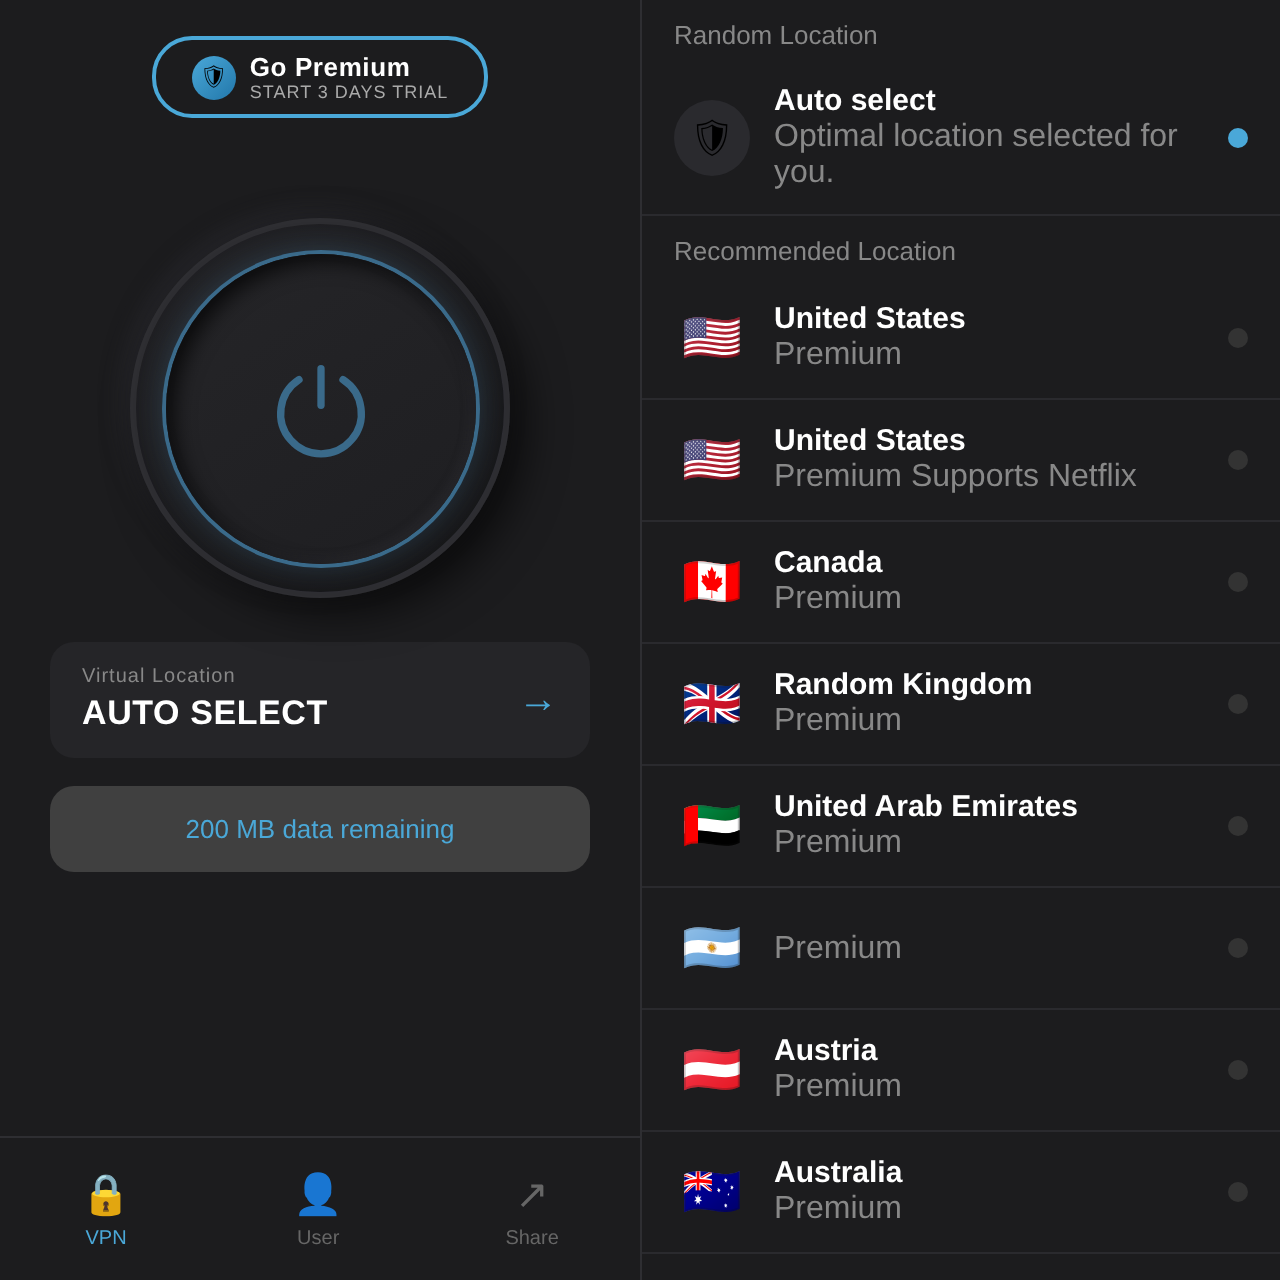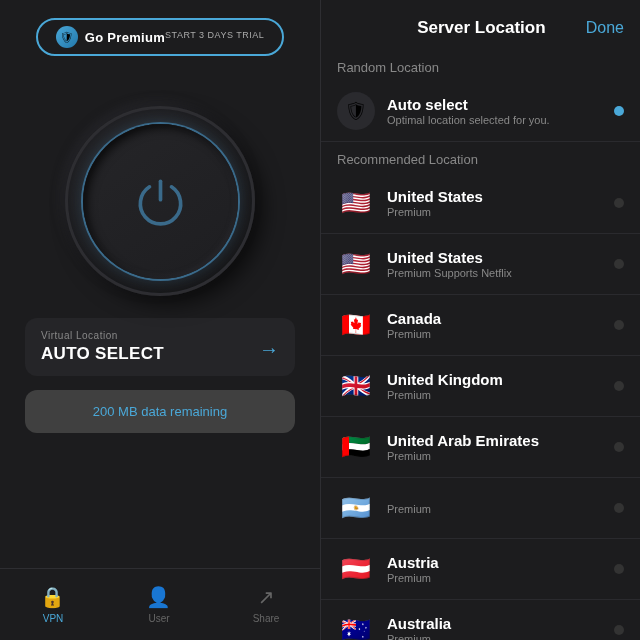--- a/index.html
+++ b/index.html
@@ -29,21 +29,21 @@
       border-radius: 20px;
       padding: 6px 18px;
       display: flex;
       align-items: center;
       gap: 7px;
       background: transparent;
       cursor: pointer;
     }
     .premium-btn-inner {
       display: flex;
-      flex-direction: row;
+      flex-direction: column;
       align-items: flex-start;
     }
     .premium-btn-title {
       color: #ffffff;
       font-size: 13px;
       font-weight: 700;
       letter-spacing: 0.3px;
     }
     .premium-btn-sub {
       color: #aaaaaa;
@@ -264,21 +264,21 @@
     .location-info {
       flex: 1;
     }
     .location-name {
       color: #ffffff;
       font-size: 15px;
       font-weight: 600;
     }
     .location-sub {
       color: #888888;
-      font-size: 11px;
+      font-size: 16px;
       margin-top: 1px;
     }
     .location-dot {
       width: 10px;
       height: 10px;
       border-radius: 50%;
       background: #333;
       flex-shrink: 0;
     }
     .location-dot.selected {
@@ -342,25 +342,20 @@
     </div>
     <div class="nav-item">
       <div class="nav-icon">↗</div>
       <span class="nav-label">Share</span>
     </div>
   </div>
 </div>
 
 <div class="right-panel">
 
-  <div class="right-header">
-    <div class="header-spacer"></div>
-    <span class="right-title">Server Location</span>
-    <button class="done-btn">Done</button>
-  </div>
 
   <div class="location-list">
 
     <div class="section-header">Random Location</div>
 
     <div class="location-item">
       <div class="auto-select-icon">🛡</div>
       <div class="location-info">
         <div class="location-name">Auto select</div>
         <div class="location-sub">Optimal location selected for you.</div>
@@ -393,21 +388,21 @@
       <div class="location-info">
         <div class="location-name">Canada</div>
         <div class="location-sub">Premium</div>
       </div>
       <div class="location-dot"></div>
     </div>
 
     <div class="location-item">
       <div class="flag-circle">🇬🇧</div>
       <div class="location-info">
-        <div class="location-name">United Kingdom</div>
+        <div class="location-name">Random Kingdom</div>
         <div class="location-sub">Premium</div>
       </div>
       <div class="location-dot"></div>
     </div>
 
     <div class="location-item">
       <div class="flag-circle">🇦🇪</div>
       <div class="location-info">
         <div class="location-name">United Arab Emirates</div>
         <div class="location-sub">Premium</div>

